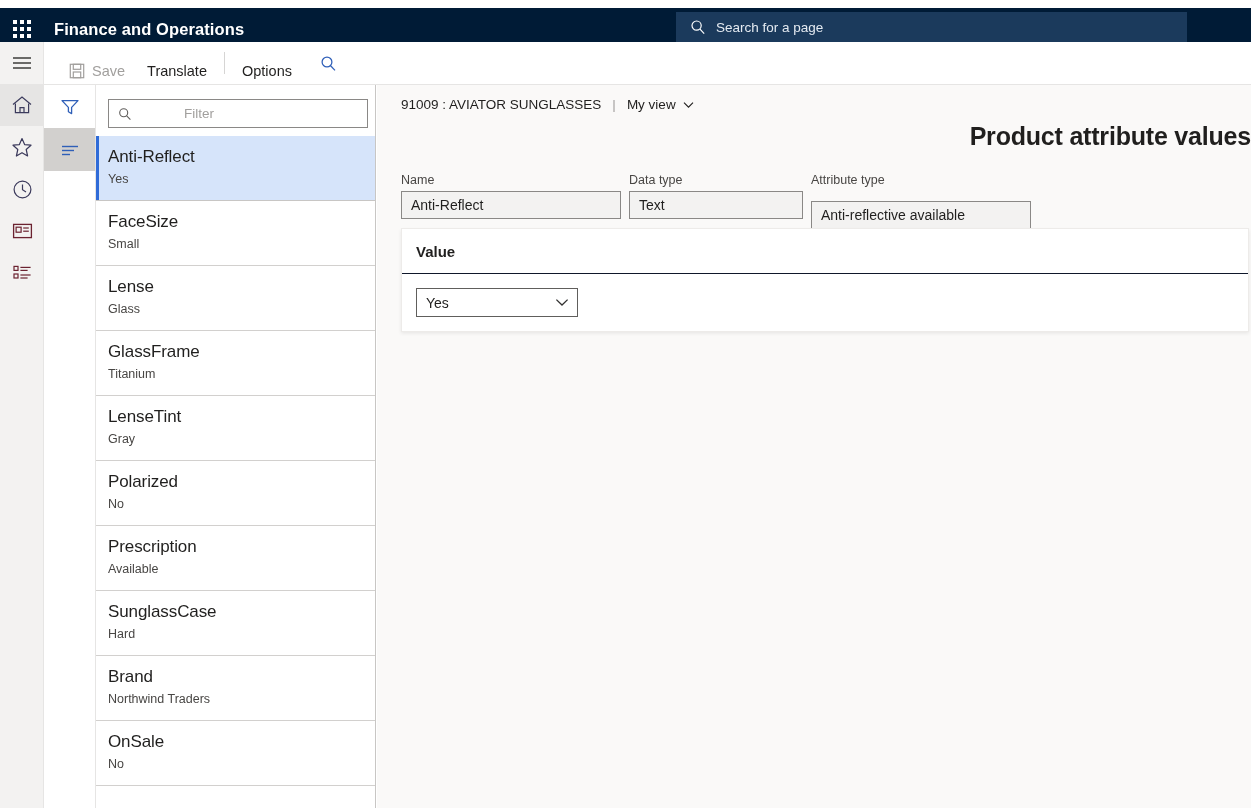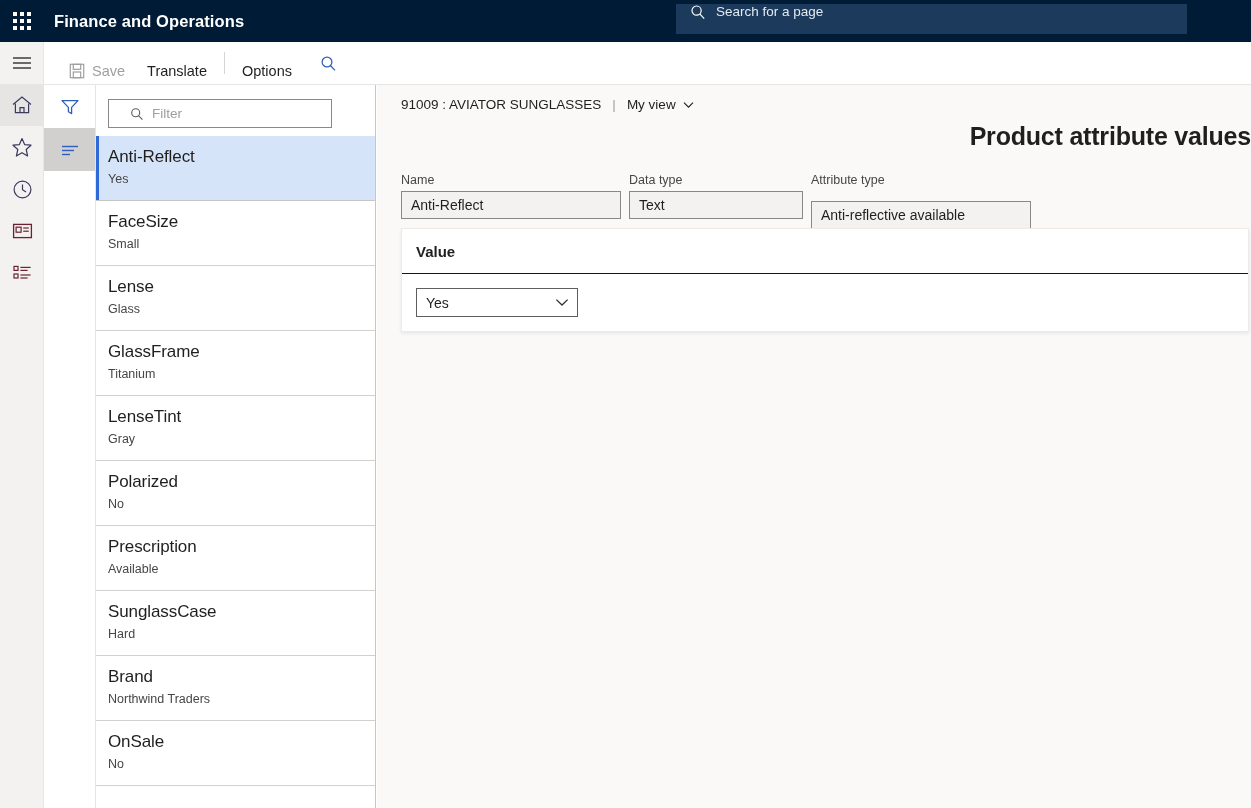--- a/index.html
+++ b/index.html
@@ -8,21 +8,21 @@
     margin: 0; padding: 0;
     width: 1251px; height: 808px;
     overflow: hidden;
     background: #ffffff;
     font-family: "Liberation Sans", sans-serif;
     -webkit-font-smoothing: antialiased;
   }
 
   
   .topbar {
-    position: absolute; left: 0; top: 0;
+    position: absolute; left: 0; top: 8px;
     width: 1251px; height: 42px;
     background: #001b36;
     display: flex; align-items: center;
   }
   .waffle {
     width: 44px; height: 42px;
     display: flex; align-items: center; justify-content: center;
     cursor: pointer;
   }
   .waffle-grid {
@@ -36,21 +36,21 @@
     color: #ffffff;
     font-size: 16.5px;
     font-weight: bold;
     letter-spacing: .1px;
     margin-left: 10px;
   }
   .topsearch {
     position: absolute; left: 676px; top: 4px;
     width: 511px; height: 30px;
     background: #1b3a5c;
-    display: flex; align-items: flex-start;
+    display: flex; align-items: center;
     padding-left: 14px;
     cursor: text;
   }
   .topsearch .mag { margin-right: 10px; display: flex; }
   .topsearch-ph { color: #e4eaf1; font-size: 13.5px; }
 
   
   .rail {
     position: absolute; left: 0; top: 42px;
     width: 44px; height: 766px;
@@ -111,26 +111,27 @@
   
   .listpane {
     position: absolute; left: 96px; top: 85px;
     width: 280px; height: 723px;
     background: #ffffff;
     border-right: 1px solid #c8c6c4;
     overflow: hidden;
   }
   .filterwrap { padding: 14px 12px 8px 12px; }
   .filterbox {
-    height: 29px; width: 224px;
+    height: 29px; width: 260px;
     border: 1px solid #8a8886;
     background: #ffffff;
     display: flex; align-items: center;
-    padding-left: 21px;
+    padding-left: 9px;
     cursor: text;
+    gap: 44px;
   }
   .filterbox .mag { margin-right: 8px; display: flex; }
   .filter-ph { color: #a19f9d; font-size: 13.5px; }
 
   .list { position: relative; }
   .list-item {
     position: relative;
     height: 65px;
     border-bottom: 1px solid #d2d0ce;
     padding: 10px 0 0 12px;

